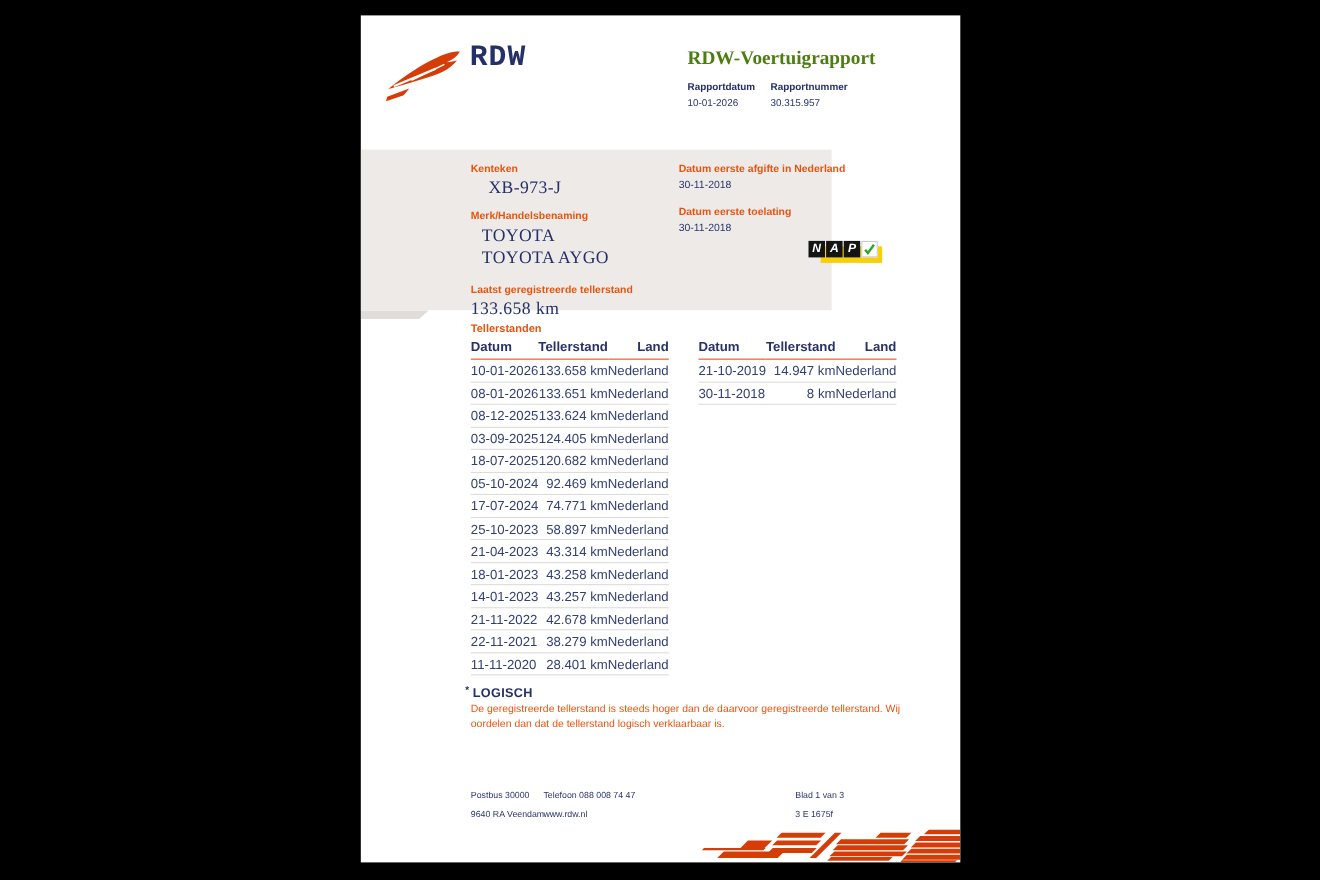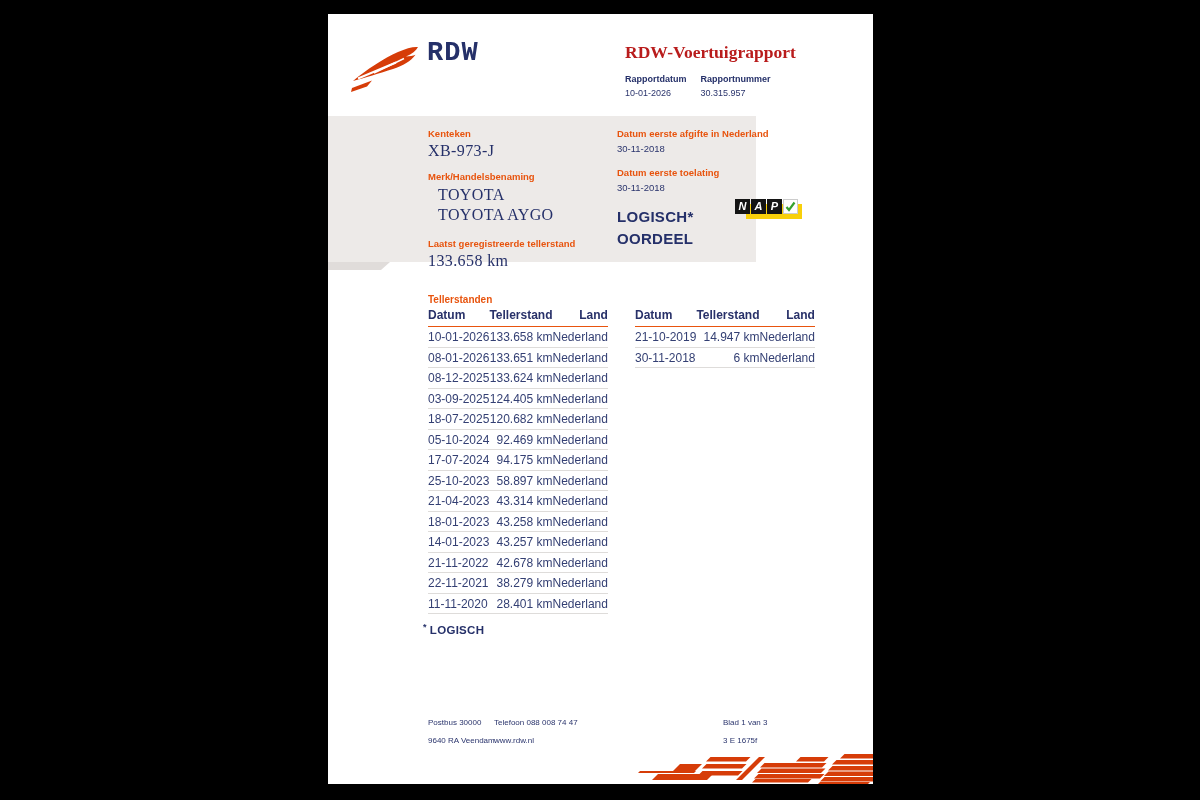--- a/index.html
+++ b/index.html
@@ -21,47 +21,47 @@
   .logo-text {
     position:absolute; left:99px; top:24px;
     font-family:Liberation Mono, monospace;
     font-weight:bold; font-size:27px; letter-spacing:1px;
     color:#253069;
   }
   .report-title {
     position:absolute; left:297px; top:28px;
     font-family:"Liberation Serif", serif;
     font-weight:bold; font-size:17.5px;
-    color:#b91c1c;
+    color:#4d7c0f;
   }
   .report-meta { position:absolute; left:297px; top:60px; display:flex; gap:14px; }
   .meta-block { min-width:55px; }
   .meta-label { font-size:9px; font-weight:bold; color:#253069; }
   .meta-value { font-size:9px; color:#2b356d; margin-top:4px; }
   
   .band {
-    position:absolute; left:0; top:102px;
+    position:absolute; left:0; top:122px;
     width:428px; height:146px;
     background:#edeae8;
     text-decoration:underline;
   }
   .band-tab {
     position:absolute; left:0; top:100%;
     width:62px; height:8px;
     background:#e0dcda;
     clip-path:polygon(0 0, 100% 0, calc(100% - 9px) 100%, 0 100%);
   }
   .field-label { font-size:9.5px; font-weight:bold; color:#e8540e; }
   .field-value {
     font-family:"Liberation Serif", serif;
     font-size:16px; color:#253069; letter-spacing:0.4px;
   }
   .band-col-left  { position:absolute; left:100px; top:12px; width:180px; }
   .band-col-right { position:absolute; left:289px; top:12px; width:190px; }
-  .fv-kenteken { margin:3px 0 11px; }
+  .fv-kenteken { margin:3px 16px 11px; }
   .fv-merk { margin:3px 10px 13px; width:135px; line-height:20px; }
   .fv-teller { margin:3px 0 0; }
   .sm-value { font-size:9.5px; color:#2b356d; margin:4px 0 13px; }
   .oordeel {
     margin-top:9px;
     font-size:15px; font-weight:bold; color:#253069;
     line-height:22px; letter-spacing:0.3px;
   }
   .nap { position:absolute; left:407px; top:83px; width:70px; height:24px; }
   .nap-shadow { position:absolute; left:11px; top:5px; width:56px; height:15px; background:#f8d00a; }
@@ -153,24 +153,20 @@
       <div class="field-value fv-merk">TOYOTA TOYOTA AYGO</div>
       <div class="field-label">Laatst geregistreerde tellerstand</div>
       <div class="field-value fv-teller">133.658 km</div>
     </div>
 
     <div class="band-col-right">
       <div class="field-label">Datum eerste afgifte in Nederland</div>
       <div class="sm-value">30-11-2018</div>
       <div class="field-label">Datum eerste toelating</div>
       <div class="sm-value">30-11-2018</div>
-      <div class="oordeel">
-        <span>LOGISCH*</span><br>
-        <span>OORDEEL</span>
-      </div>
     </div>
 
     <div class="nap">
       <div class="nap-shadow"></div>
       <span class="nap-box">N</span><span class="nap-box">A</span><span class="nap-box">P</span><span class="nap-check"><svg width="11" height="11" viewBox="0 0 11 11">
             <polyline points="1.5,6 4,9 9.5,1.5" fill="none" stroke="#36a22e" stroke-width="2.2"></polyline>
           </svg></span>
     </div>
   </div>
 
@@ -210,21 +206,21 @@
           <td>120.682 km</td>
           <td>Nederland</td>
         </tr>
         <tr>
           <td>05-10-2024</td>
           <td>92.469 km</td>
           <td>Nederland</td>
         </tr>
         <tr>
           <td>17-07-2024</td>
-          <td>94.175 km</td>
+          <td>74.771 km</td>
           <td>Nederland</td>
         </tr>
         <tr>
           <td>25-10-2023</td>
           <td>58.897 km</td>
           <td>Nederland</td>
         </tr>
         <tr>
           <td>21-04-2023</td>
           <td>43.314 km</td>
@@ -267,29 +263,30 @@
       </tr>
     </thead>
     <tbody>
         <tr>
           <td>21-10-2019</td>
           <td>14.947 km</td>
           <td>Nederland</td>
         </tr>
         <tr>
           <td>30-11-2018</td>
-          <td>6 km</td>
+          <td>8 km</td>
           <td>Nederland</td>
         </tr>
       </tbody>
   </table>
 
   <div class="note-title">
     <span class="star">*</span><span>LOGISCH</span>
   </div>
+  <div class="note-body">De geregistreerde tellerstand is steeds hoger dan de daarvoor geregistreerde tellerstand. Wij oordelen dan dat de tellerstand logisch verklaarbaar is.</div>
 
   <div class="footer">
     <div class="footer-col1">
       <div>Postbus 30000</div>
       <div>9640 RA Veendam</div>
     </div>
     <div class="footer-col2">
       <div>Telefoon 088 008 74 47</div>
       <div>www.rdw.nl</div>
     </div>

